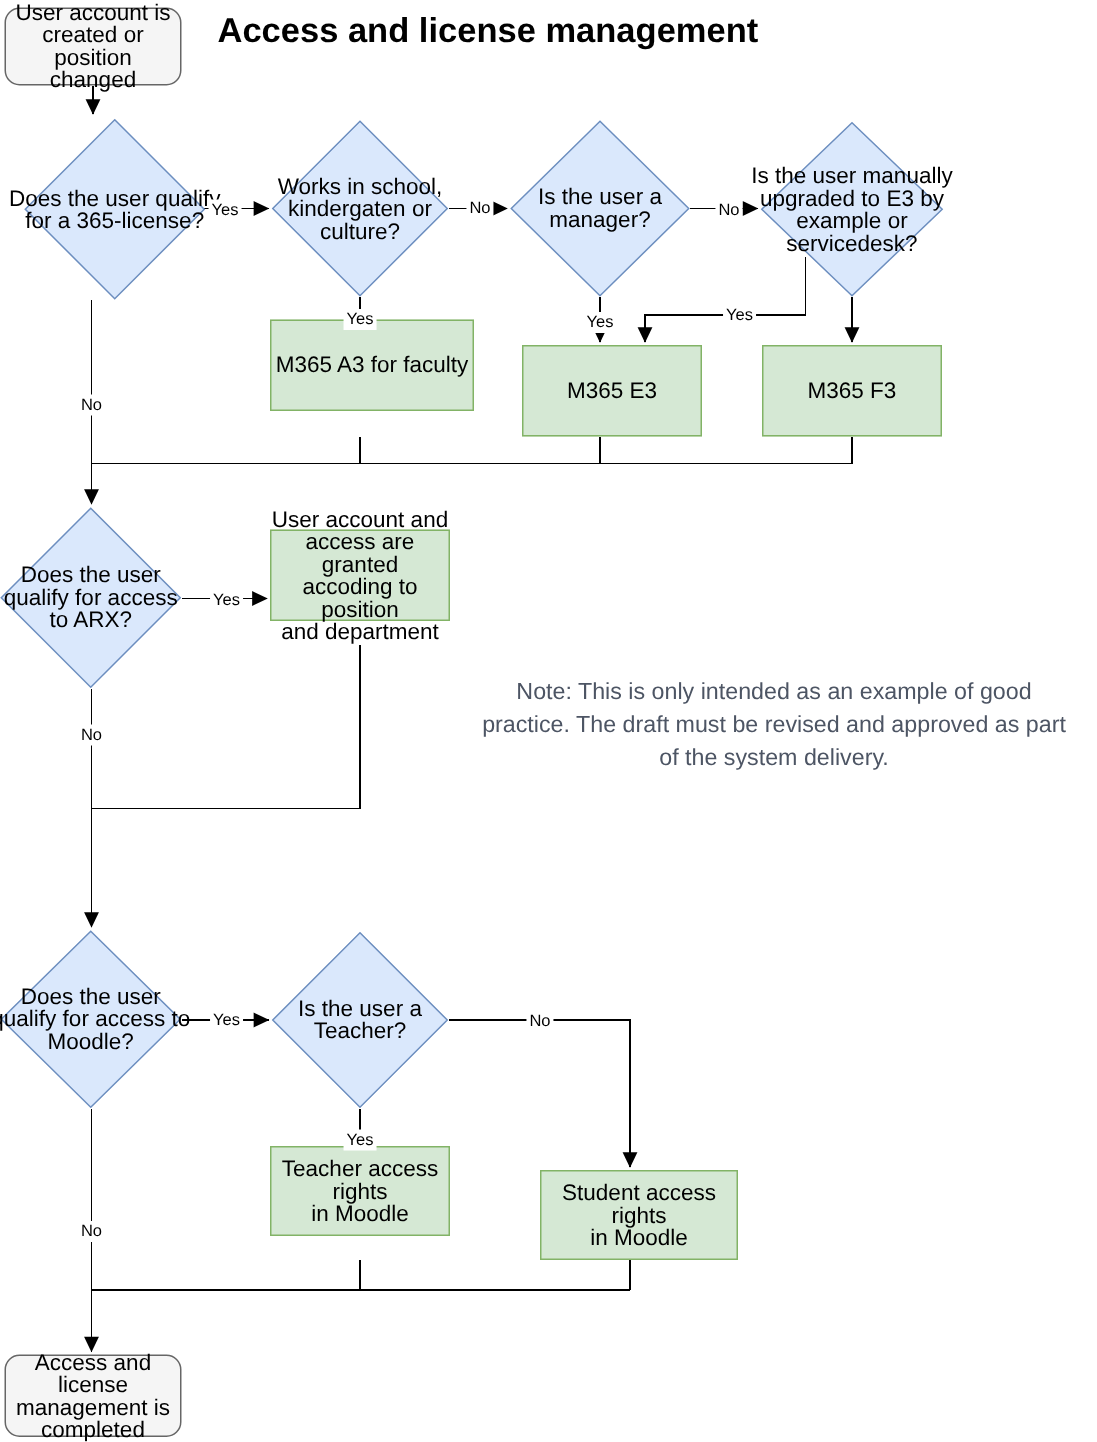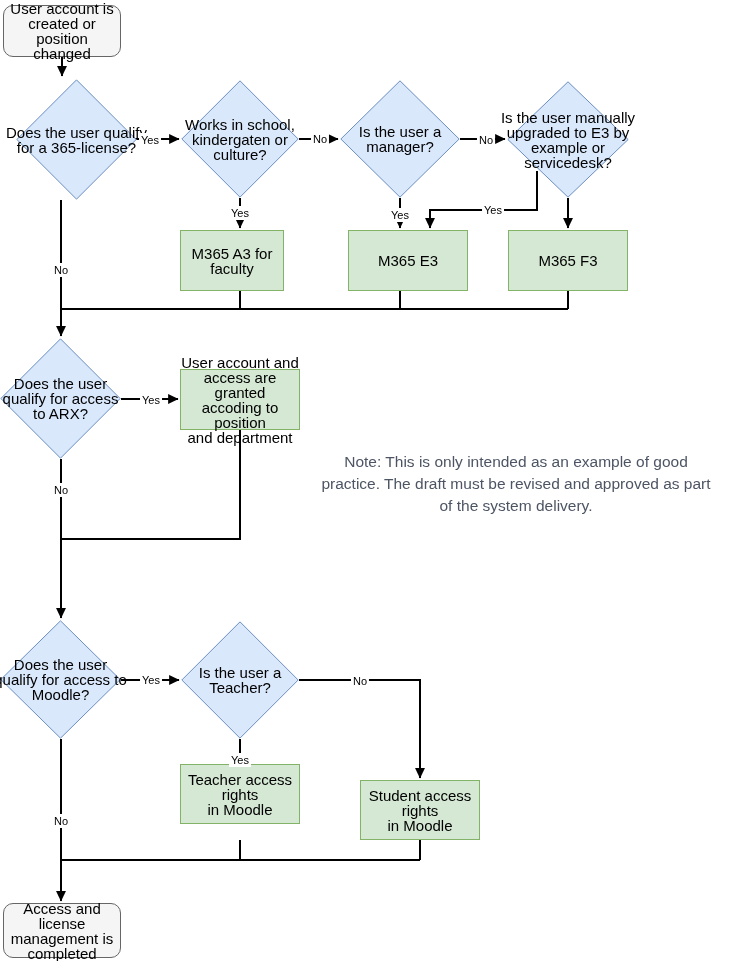--- a/index.html
+++ b/index.html
@@ -69,20 +69,21 @@
       <path d="M121,680 L179,680" marker-end="url(#arr)"></path>
       <path d="M299,680 L420,680 L420,778" marker-end="url(#arr)"></path>
       <path d="M240,739 L240,778" marker-end="url(#arr)"></path>
       <path d="M240,840 L240,860"></path>
       <path d="M420,840 L420,860"></path>
       <path d="M61,860 L420,860"></path>
       <path d="M61,739 L61,901" marker-end="url(#arr)"></path>
     </g>
   </svg>
 
+  <div class="title">Access and license management</div>
   <div class="note">Note: This is only intended as an example of good
 practice. The draft must be revised and approved as part
 of the system delivery.</div>
 
   <div class="node terminal" style="left:3px; top:5px; width:118px; height:52px;">
     <div class="label">User account is
 created or position
 changed</div>
   </div>
 
@@ -146,45 +147,45 @@
   </div>
 
   <div class="node diamond" style="left:181px; top:621px; width:118px; height:118px;">
     <svg class="shape" viewBox="0 0 100 100" preserveAspectRatio="none">
       <polygon points="50,0.7 99.3,50 50,99.3 0.7,50" vector-effect="non-scaling-stroke"></polygon>
       </svg>
     <div class="label">Is the user a
 Teacher?</div>
   </div>
 
-  <div class="node process" style="left:180px; top:230px; width:104px; height:61px;">
+  <div class="node process" style="left:180px; top:213px; width:136px; height:61px;">
     <div class="label">M365 A3 for faculty</div>
   </div>
 
   <div class="node process" style="left:348px; top:230px; width:120px; height:61px;">
     <div class="label">M365 E3</div>
   </div>
 
   <div class="node process" style="left:508px; top:230px; width:120px; height:61px;padding-left:16px;">
     <div class="label">M365 F3</div>
   </div>
 
-  <div class="node process" style="left:180px; top:369px; width:120px; height:61px;">
+  <div class="node process" style="left:180px; top:353px; width:120px; height:61px;">
     <div class="label">User account and
 access are granted
 accoding to position
 and department</div>
   </div>
 
   <div class="node process" style="left:180px; top:764px; width:120px; height:60px;">
     <div class="label">Teacher access rights
 in Moodle</div>
   </div>
 
-  <div class="node process" style="left:360px; top:780px; width:120px; height:60px;">
+  <div class="node process" style="left:360px; top:780px; width:132px; height:60px;">
     <div class="label">Student access rights
 in Moodle</div>
   </div>
 
   <div class="edge-label" style="left:150px; top:140px;">Yes</div>
   <div class="edge-label" style="left:320px; top:139px;">No</div>
   <div class="edge-label" style="left:486px; top:140px;">No</div>
   <div class="edge-label" style="left:240px; top:213px;">Yes</div>
   <div class="edge-label" style="left:400px; top:215px;">Yes</div>
   <div class="edge-label" style="left:493px; top:210px;">Yes</div>

